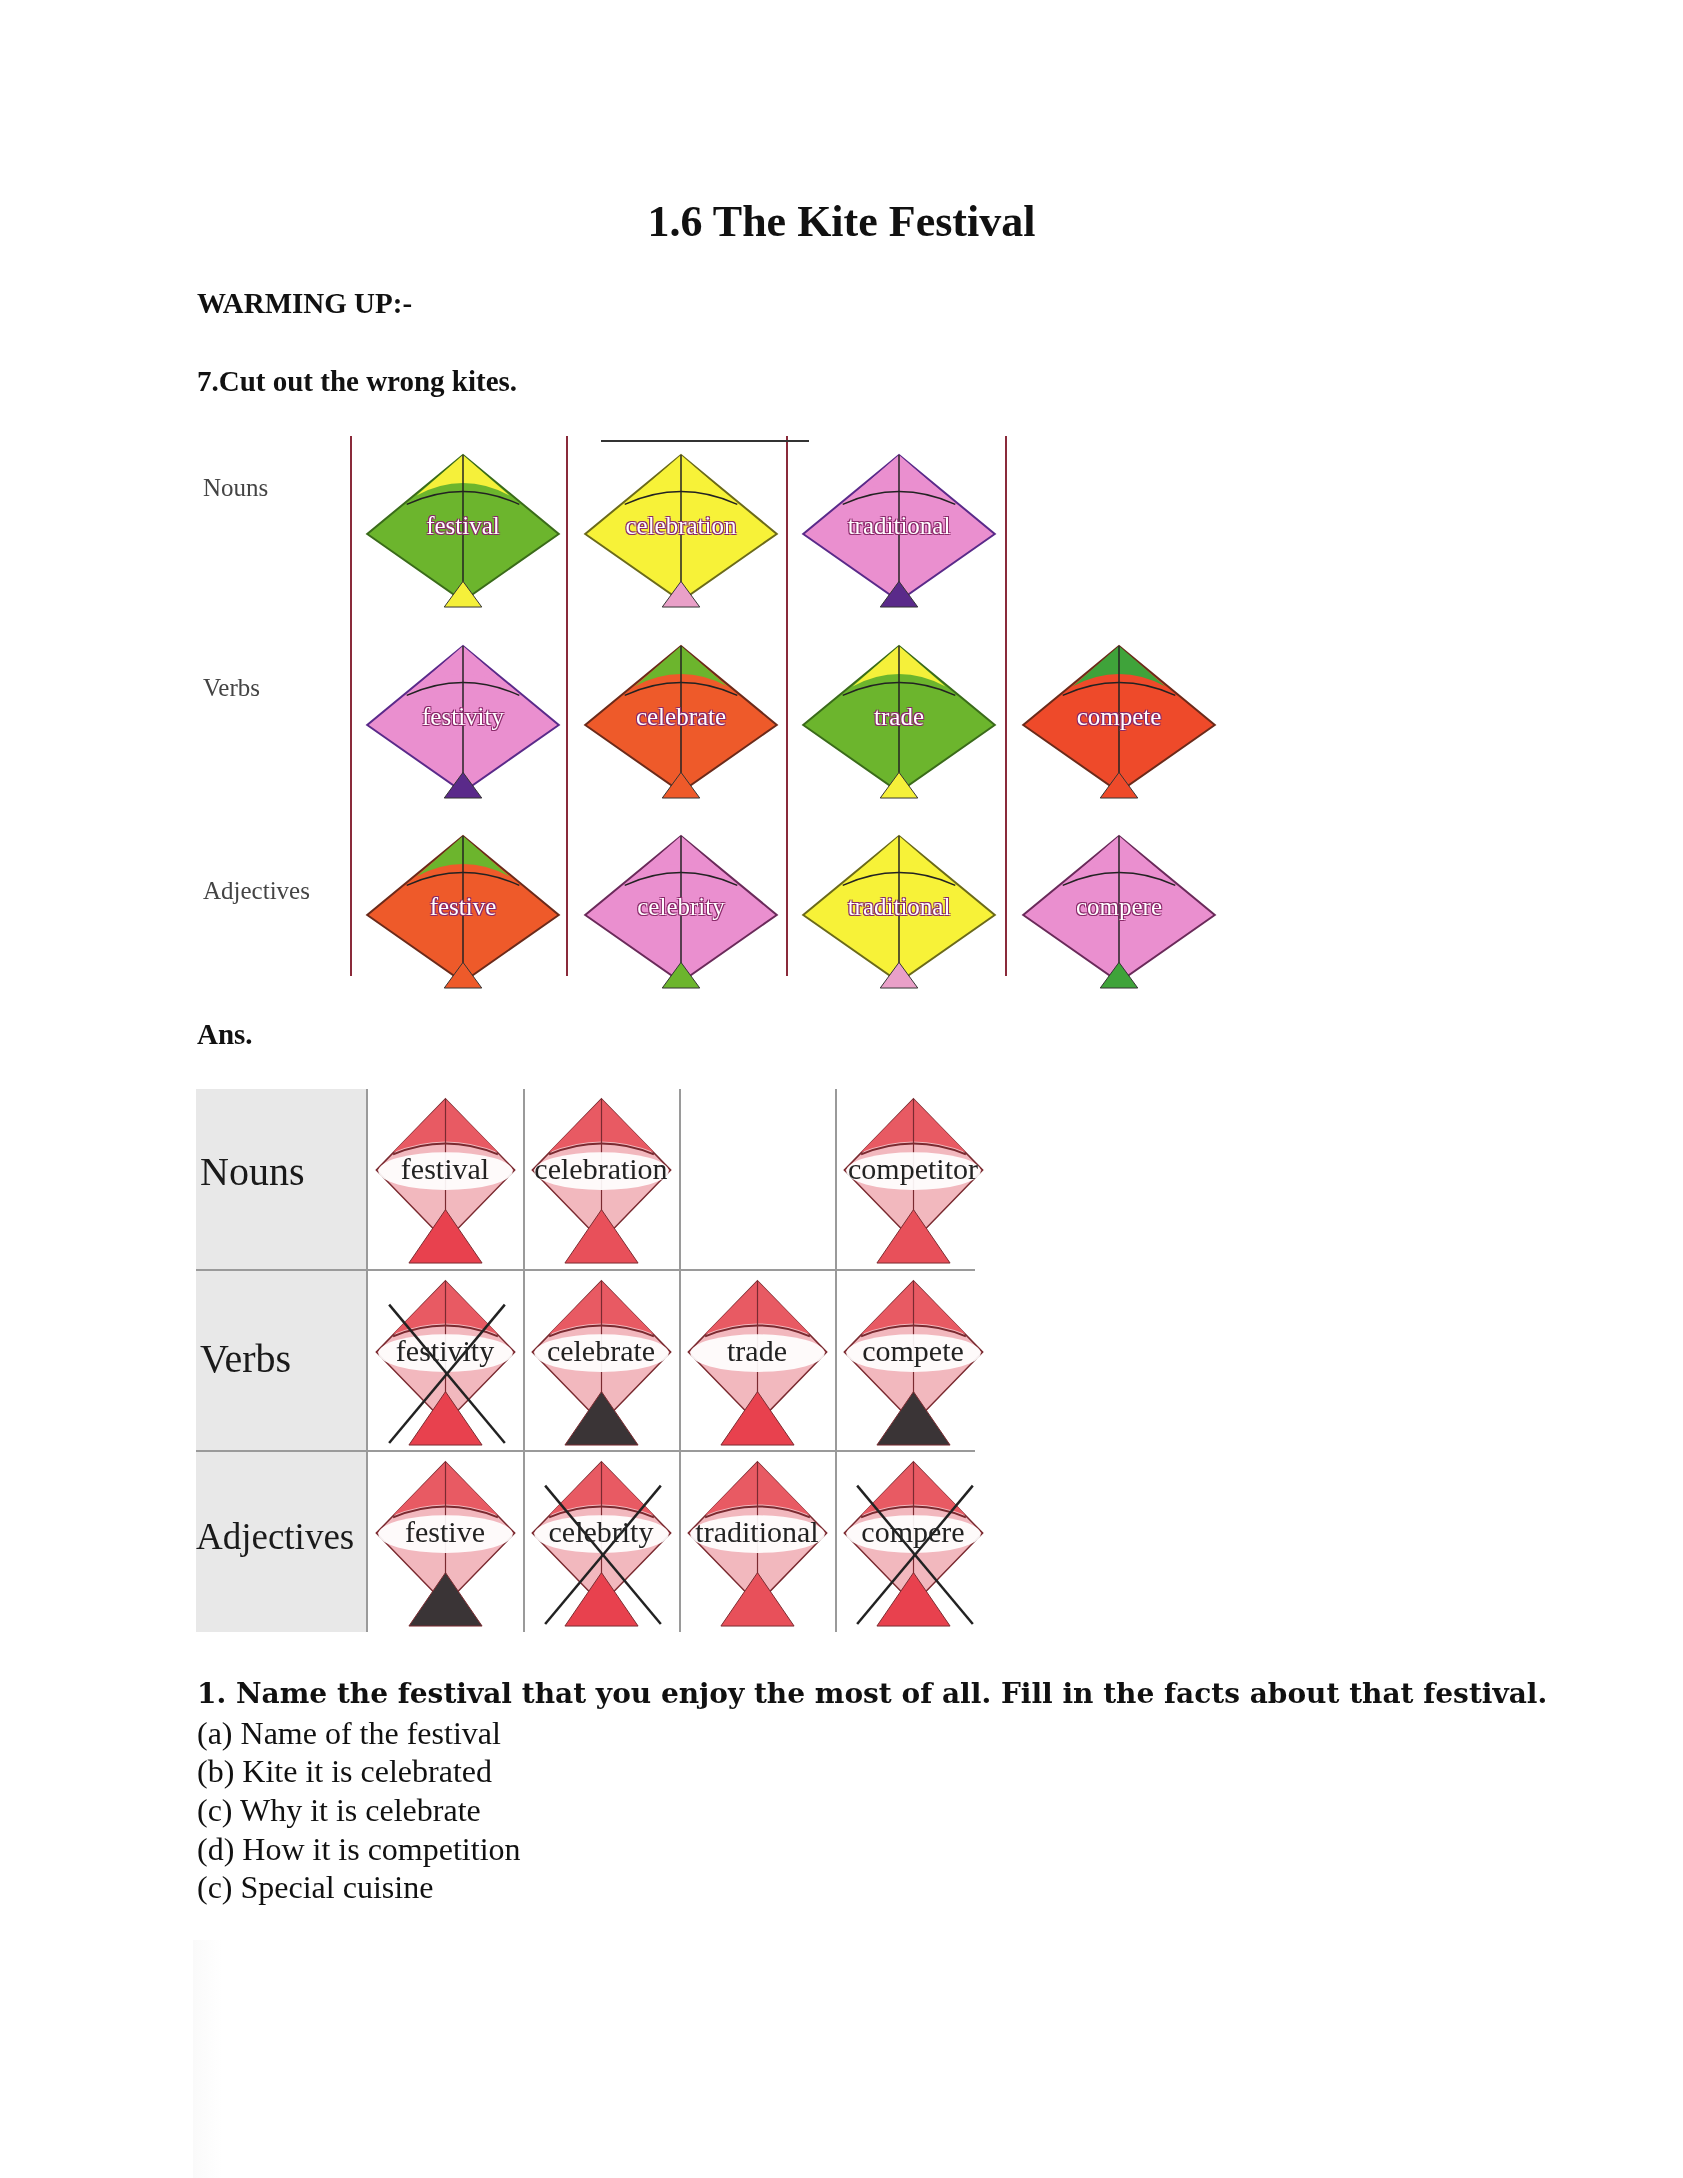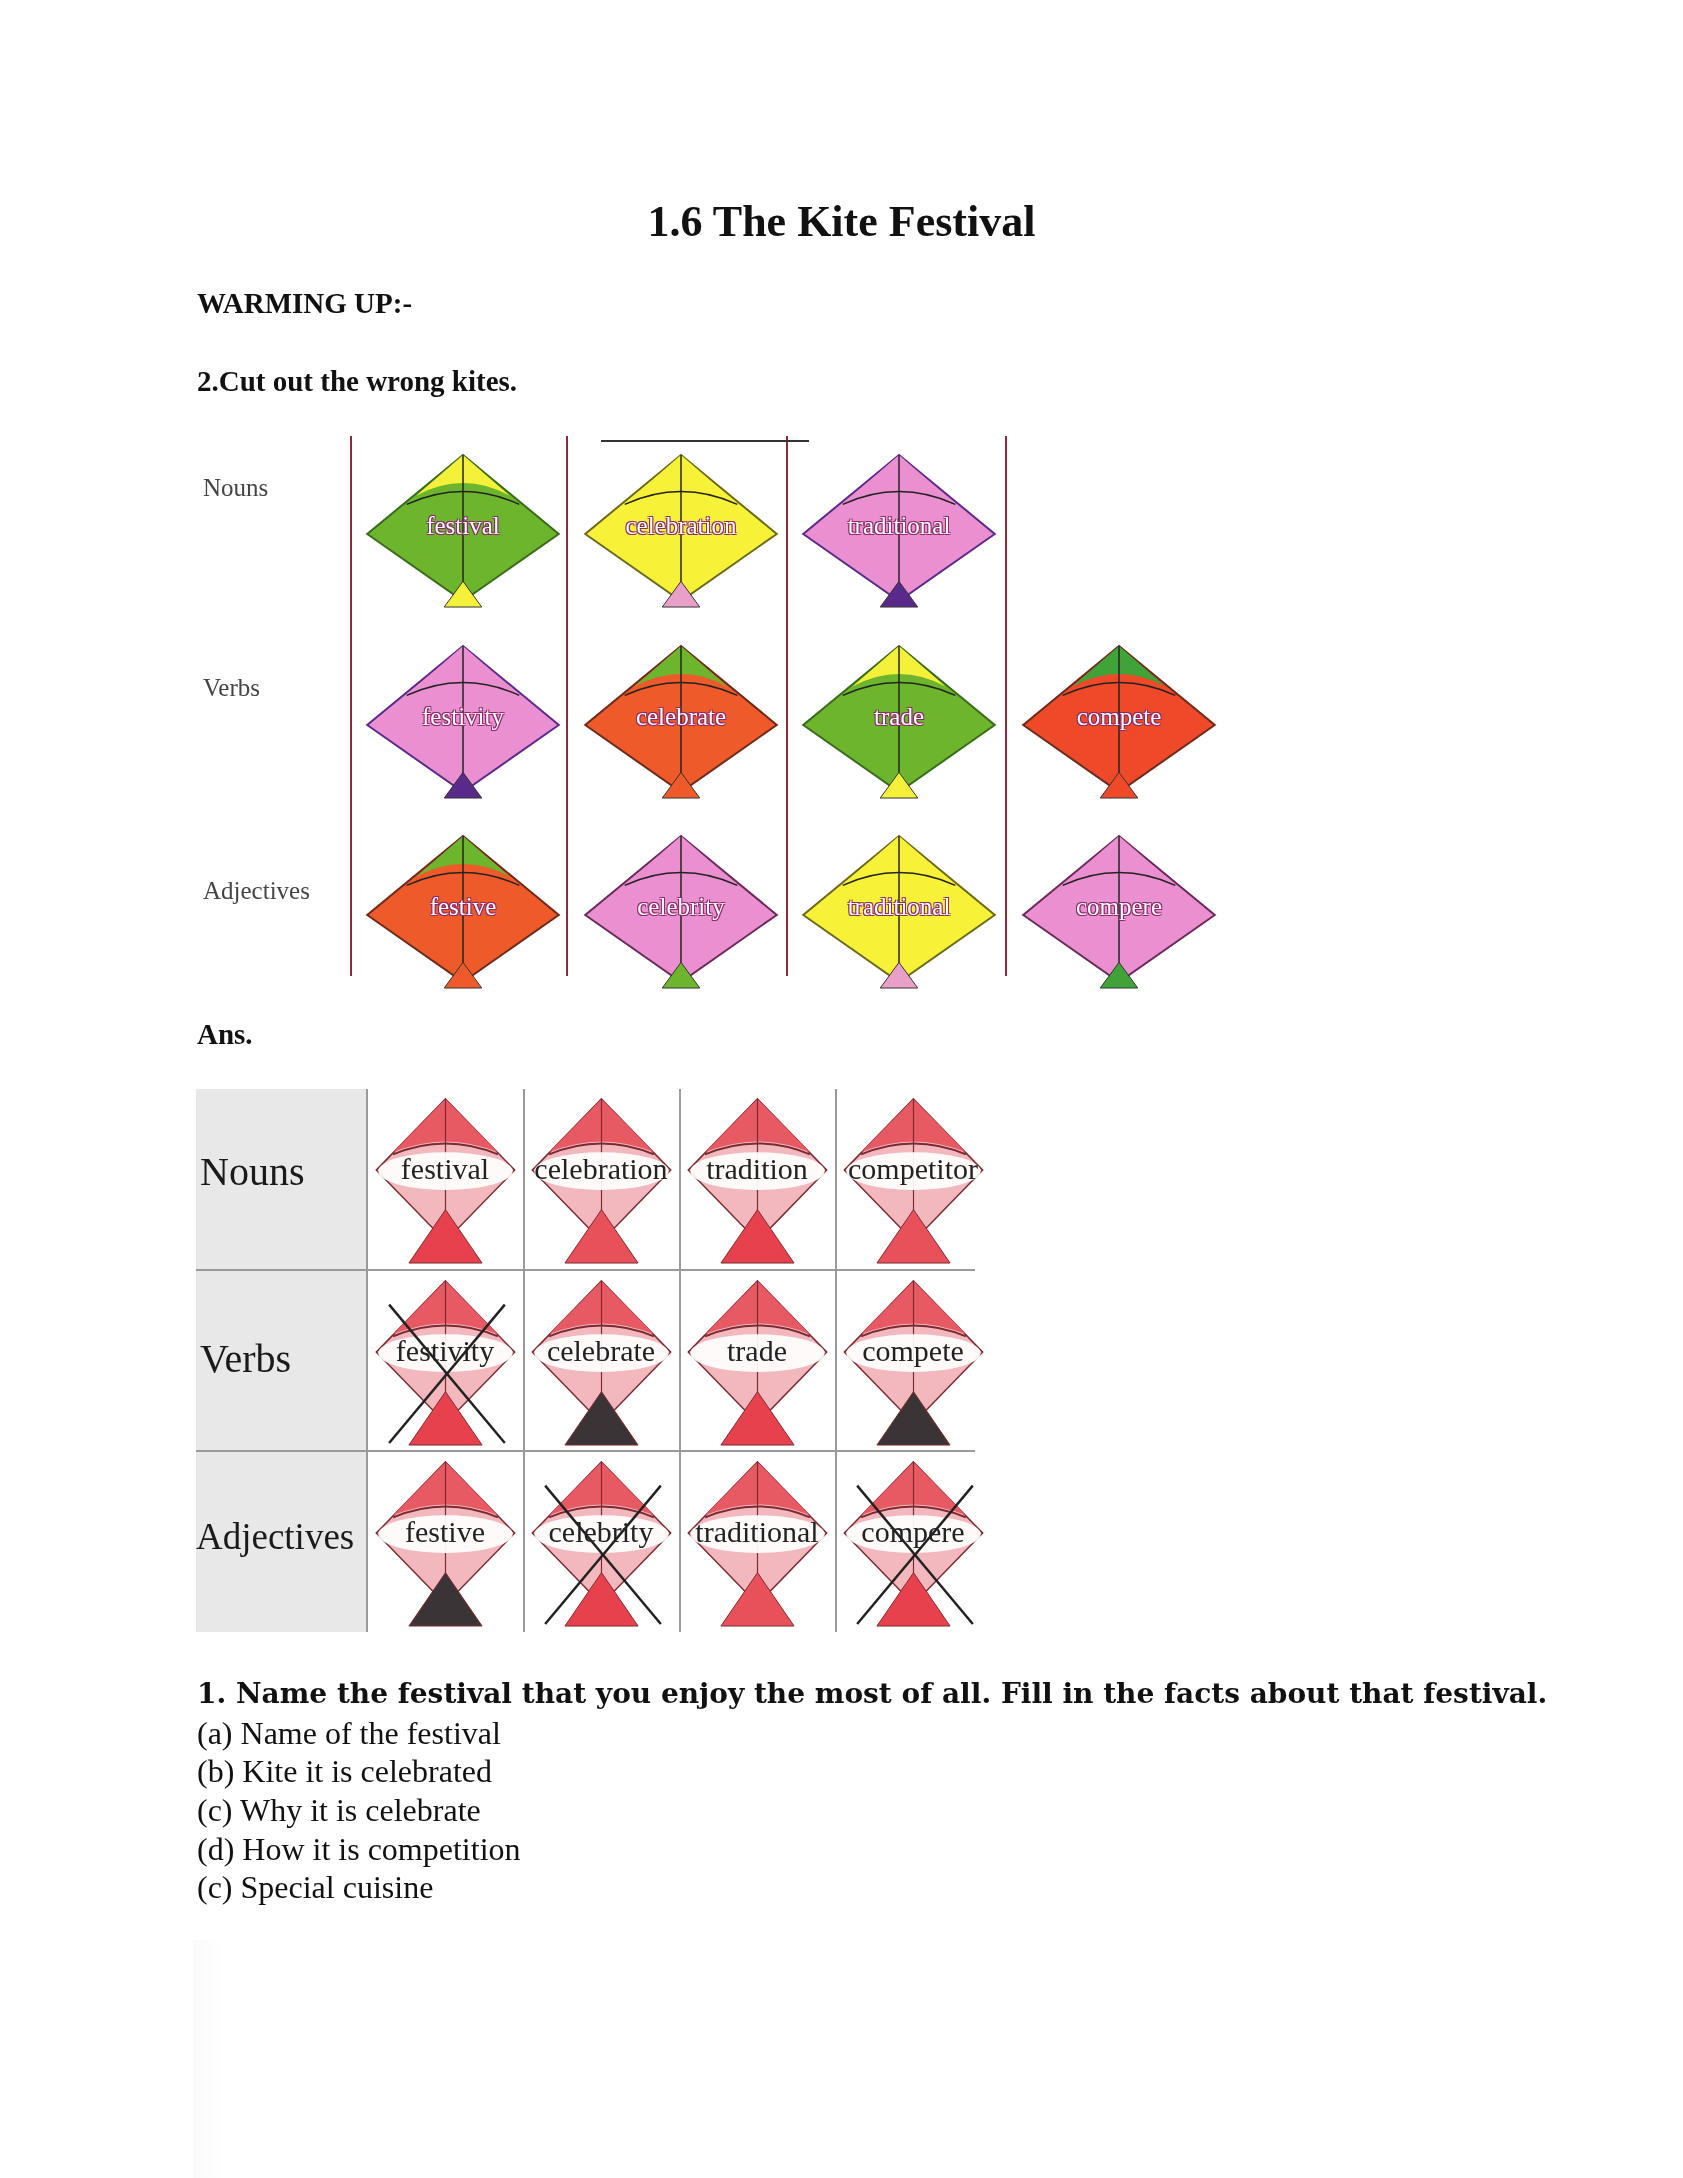--- a/index.html
+++ b/index.html
@@ -24,21 +24,21 @@
   .g2-hline{position:absolute;left:0;width:779px;height:2px;background:#9a9a9a;}
   .akite{position:absolute;width:149px;height:173px;}
   .akite-word{position:absolute;left:-8px;width:164px;text-align:center;font-family:"Liberation Serif",serif;font-size:30px;color:#222;}
   .faint-band{left:193px;top:1940px;width:30px;height:238px;background:linear-gradient(90deg,#fafafa,#fff);}
 </style>
 </head>
 <body>
 
 <div class="abs title">1.6 The Kite Festival</div>
 <div class="abs heading" style="top:287px;">WARMING UP:-</div>
-<div class="abs heading" style="top:365px;">2.Cut out the wrong kites.</div>
+<div class="abs heading" style="top:365px;">7.Cut out the wrong kites.</div>
 
 <div class="abs grid1" id="grid1">
   <div class="rowlabel1" style="left:10px;top:38px;">Nouns</div>
   <div class="rowlabel1" style="left:10px;top:238px;">Verbs</div>
   <div class="rowlabel1" style="left:10px;top:441px;">Adjectives</div>
   <div class="vline" style="left:157px;top:0;height:540px;"></div>
   <div class="vline" style="left:373px;top:0;height:540px;"></div>
   <div class="vline" style="left:593px;top:0;height:540px;"></div>
   <div class="vline" style="left:812px;top:0;height:540px;"></div>
   <div class="vline" style="left:408px;top:4px;height:2px;width:208px;background:#333;"></div>
@@ -143,28 +143,20 @@
         <ellipse cx="75" cy="79" rx="68" ry="19" fill="#fff" opacity="0.92"></ellipse>
       </svg><div class="akite-word" style="top:59px;">festival</div></div>
     <div class="akite" style="left: 331px; top: 4px;"><svg width="149" height="173" viewBox="0 0 150 175">
         <polygon points="75,6 145,78 75,150 5,78" fill="#f2b8be" stroke="#7a2a30" stroke-width="1.5"></polygon>
         <path d="M75,6 L128,60 Q75,38 22,60 Z" fill="#e85a63"></path>
         <path d="M22,62 Q75,40 128,62" fill="none" stroke="#7a2a30" stroke-width="2"></path>
         <line x1="75" y1="6" x2="75" y2="150" stroke="#7a2a30" stroke-width="1.2"></line>
         <polygon points="75,118 112,172 38,172" fill="#e8505a" stroke="#7a2a30" stroke-width="1"></polygon>
         <ellipse cx="75" cy="79" rx="68" ry="19" fill="#fff" opacity="0.92"></ellipse>
       </svg><div class="akite-word" style="top:59px;">celebration</div></div>
-    <div class="akite" style="left: 487px; top: 4px;"><svg width="149" height="173" viewBox="0 0 150 175">
-        <polygon points="75,6 145,78 75,150 5,78" fill="#f2b8be" stroke="#7a2a30" stroke-width="1.5"></polygon>
-        <path d="M75,6 L128,60 Q75,38 22,60 Z" fill="#e85a63"></path>
-        <path d="M22,62 Q75,40 128,62" fill="none" stroke="#7a2a30" stroke-width="2"></path>
-        <line x1="75" y1="6" x2="75" y2="150" stroke="#7a2a30" stroke-width="1.2"></line>
-        <polygon points="75,118 112,172 38,172" fill="#e8414e" stroke="#7a2a30" stroke-width="1"></polygon>
-        <ellipse cx="75" cy="79" rx="68" ry="19" fill="#fff" opacity="0.92"></ellipse>
-      </svg><div class="akite-word" style="top:59px;">tradition</div></div>
     <div class="akite" style="left: 643px; top: 4px;"><svg width="149" height="173" viewBox="0 0 150 175">
         <polygon points="75,6 145,78 75,150 5,78" fill="#f2b8be" stroke="#7a2a30" stroke-width="1.5"></polygon>
         <path d="M75,6 L128,60 Q75,38 22,60 Z" fill="#e85a63"></path>
         <path d="M22,62 Q75,40 128,62" fill="none" stroke="#7a2a30" stroke-width="2"></path>
         <line x1="75" y1="6" x2="75" y2="150" stroke="#7a2a30" stroke-width="1.2"></line>
         <polygon points="75,118 112,172 38,172" fill="#e8505a" stroke="#7a2a30" stroke-width="1"></polygon>
         <ellipse cx="75" cy="79" rx="68" ry="19" fill="#fff" opacity="0.92"></ellipse>
       </svg><div class="akite-word" style="top:59px;">competitor</div></div>
     <div class="akite" style="left: 175px; top: 186px;"><svg width="149" height="173" viewBox="0 0 150 175">
         <polygon points="75,6 145,78 75,150 5,78" fill="#f2b8be" stroke="#7a2a30" stroke-width="1.5"></polygon>

